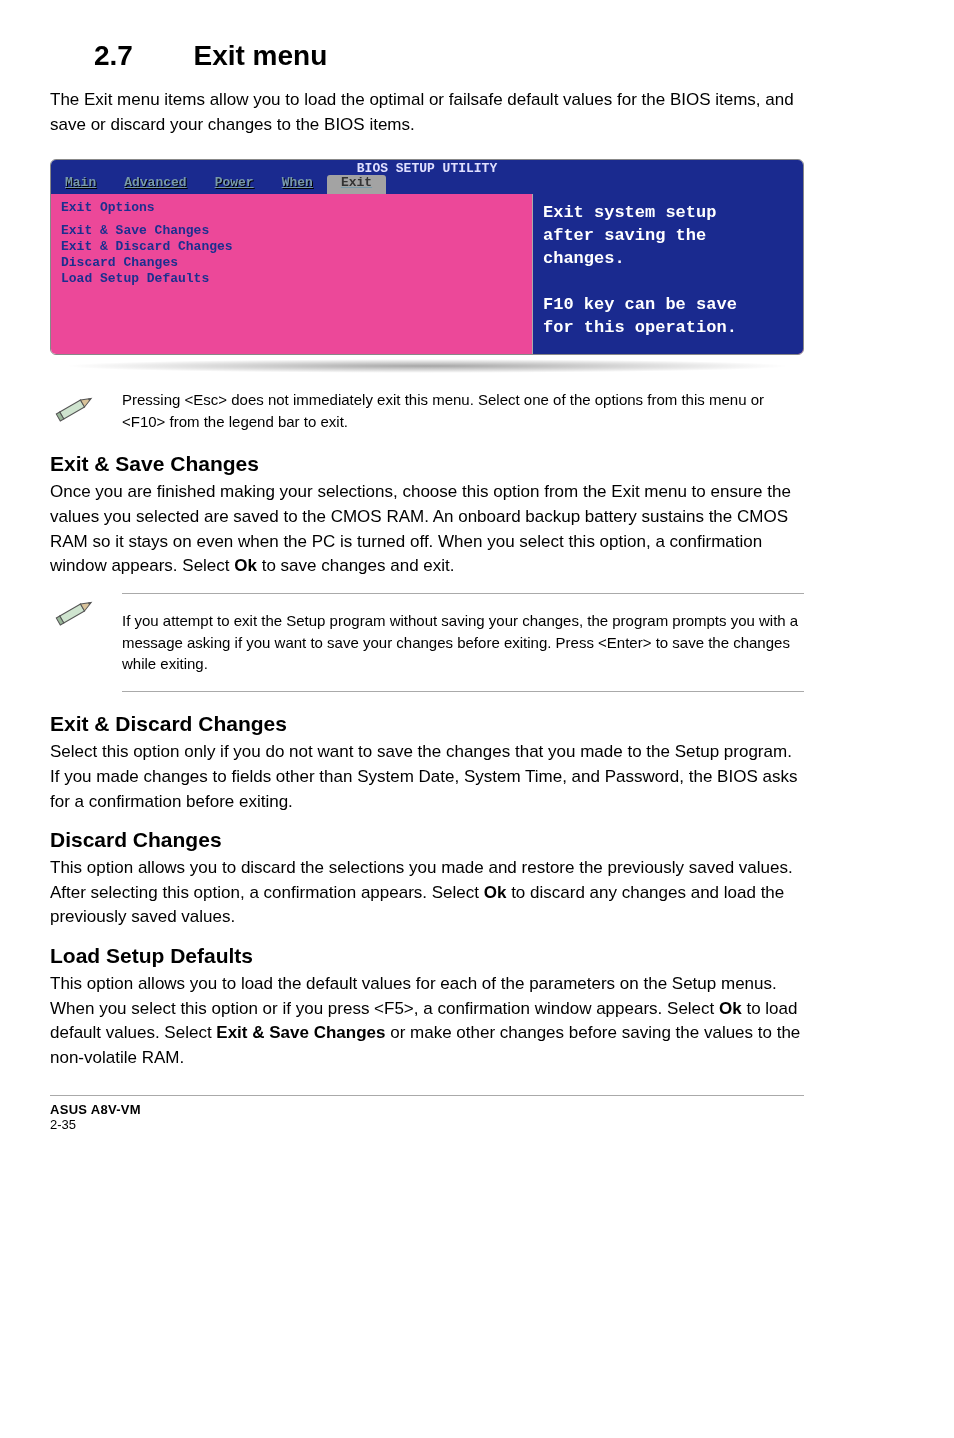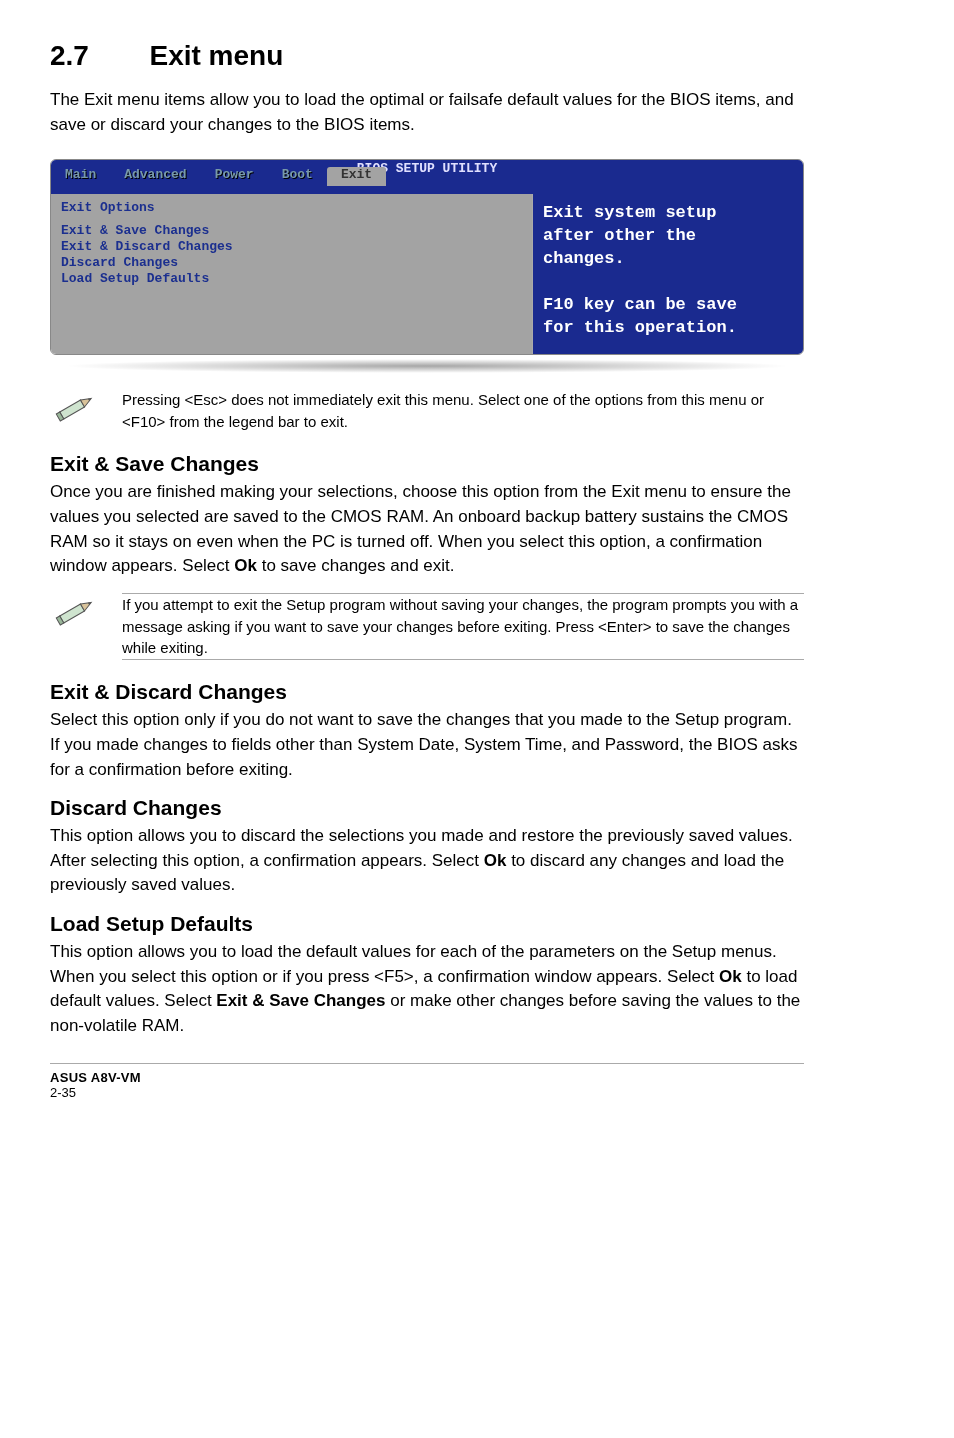--- a/index.html
+++ b/index.html
@@ -10,20 +10,21 @@
     background: #fff;
     width: 854px;
     box-sizing: border-box;
   }
   .h1-num {
     font-weight: bold;
     font-size: 28px;
     display: inline-block;
     width: 95px;
     vertical-align: top;
+    margin-left: 44px;
   }
   .h1-text {
     font-weight: bold;
     font-size: 28px;
     display: inline-block;
   }
   .body-p {
     font-size: 17px;
     line-height: 1.45;
     margin: 16px 0 22px 0;
@@ -45,40 +46,41 @@
   }
   .bios-title {
     text-align: center;
     color: #e0e0ff;
     font-weight: bold;
     padding-top: 1px;
   }
   .bios-tabs {
     display: flex;
     position: absolute;
-    bottom: 8px;
+    bottom: 0;
     left: 0;
     width: 100%;
     color: #79a;
+    text-decoration: underline;
   }
   .bios-tab {
     padding: 0 14px 2px 14px;
     font-weight: bold;
     text-shadow: 1px 1px 0 #000;
   }
   .bios-tab.active {
     background: #a3a3a3;
     color: #333;
     text-shadow: none;
     border-top-left-radius: 3px;
     border-top-right-radius: 3px;
   }
   .bios-body {
     display: flex;
-    background: #a3a3a3;
+    background: #ec4899;
   }
   .bios-left {
     flex: 1;
     padding: 6px 10px 14px 10px;
     font-size: 13px;
     font-weight: bold;
     color: #1b2f8f;
     border-right: 1px solid #aaa;
   }
   .bios-left .section {
@@ -106,21 +108,21 @@
     align-items: flex-start;
     gap: 26px;
     margin: 0 0 20px 0;
   }
   .note-row.tight-top { margin-top: 6px; }
   .note-text {
     font-size: 15px;
     line-height: 1.45;
     border-top: 1px solid #aaa;
     border-bottom: 1px solid #aaa;
-    padding: 0 0;
+    padding: 16px 0;
     flex: 1;
   }
   .note-text.noborder { border: none; padding: 0; }
 
   .h2 {
     font-family: "Trebuchet MS", Arial, sans-serif;
     font-weight: bold;
     font-size: 21px;
     margin: 8px 0 4px 0;
   }
@@ -160,36 +162,36 @@
 
 <p class="body-p">The Exit menu items allow you to load the optimal or failsafe default values for the BIOS items, and save or discard your changes to the BIOS items.</p>
 
 <div class="bios-box">
   <div class="bios-header">
     <div class="bios-title">BIOS SETUP UTILITY</div>
     <div class="bios-tabs">
       <span class="bios-tab">Main</span>
       <span class="bios-tab">Advanced</span>
       <span class="bios-tab">Power</span>
-      <span class="bios-tab">Boot</span>
+      <span class="bios-tab">When</span>
       <span class="bios-tab active">Exit</span>
     </div>
   </div>
   <div class="bios-body">
     <div class="bios-left">
       <div class="section">Exit Options</div>
       <div class="item">Exit &amp; Save Changes</div>
       <div class="item">Exit &amp; Discard Changes</div>
       <div class="item">Discard Changes</div>
       <div class="item"></div>
       <div class="item">Load Setup Defaults</div>
     </div>
     <div class="bios-right">
       <div>Exit system setup</div>
-      <div>after other the</div>
+      <div>after saving the</div>
       <div>changes.</div>
       <div>&nbsp;</div>
       <div>F10 key can be save</div>
       <div>for this operation.</div>
     </div>
   </div>
 </div>
 <div class="bios-shadow"></div>
 
 <div class="note-row tight-top">

